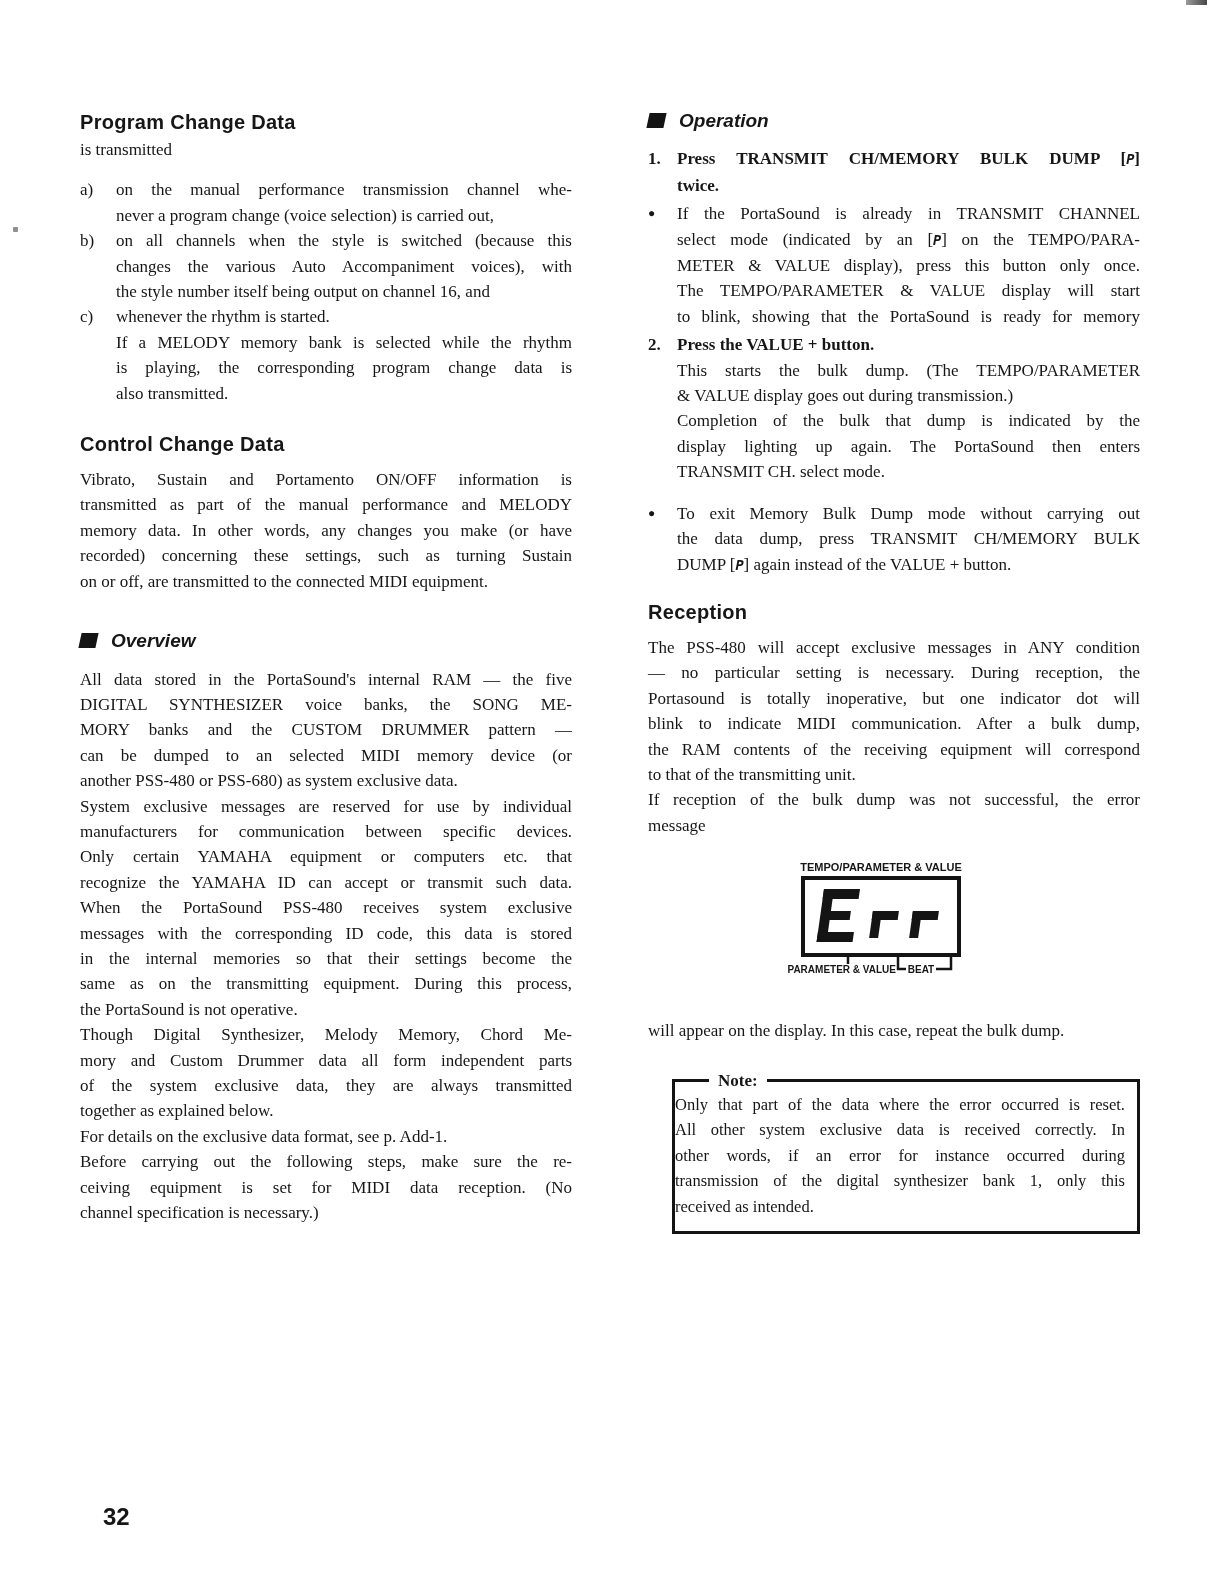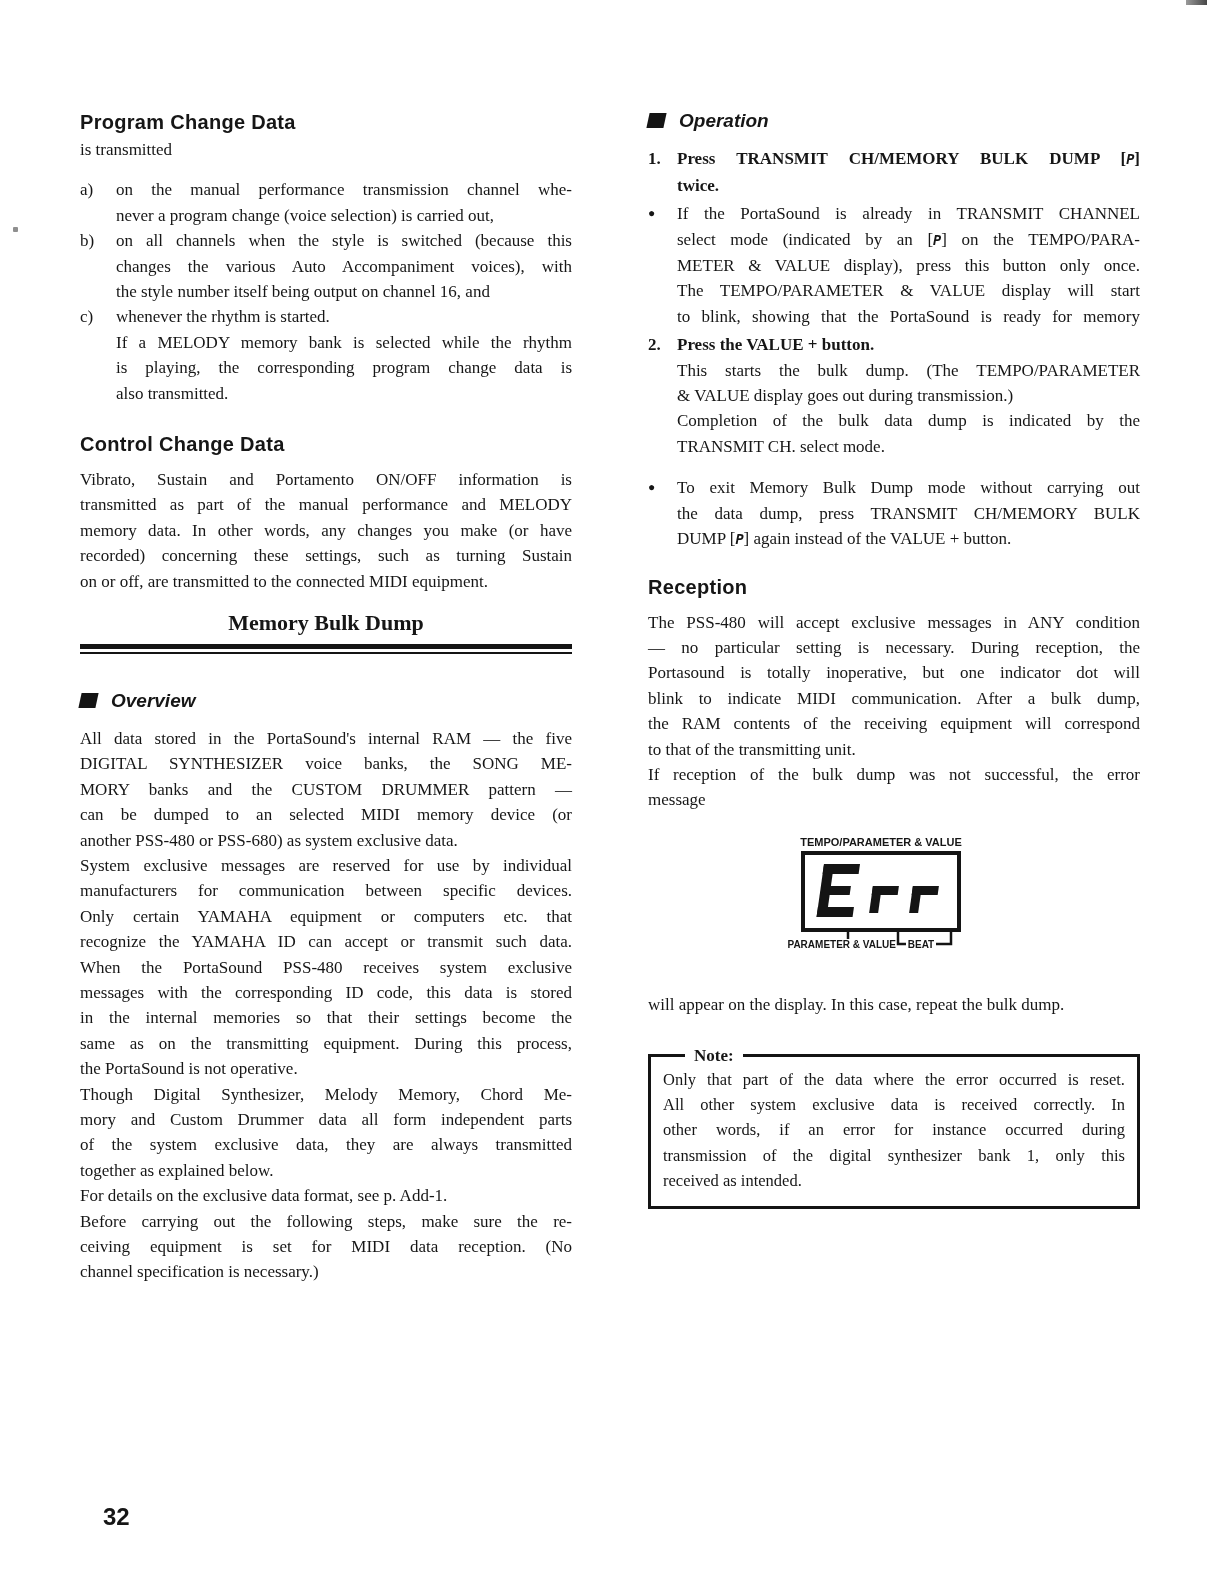--- a/index.html
+++ b/index.html
@@ -53,22 +53,22 @@
   .sq { display:inline-block; width:17px; height:15px; background:#141414; transform:skewX(-12deg); }
 
   .segp { font-family:"DejaVu Sans Mono",monospace; font-style:italic; font-weight:700; font-size:.8em; }
 
   .display-fig { margin:20px 0 0 92px; width:280px; }
   .disp-label { font-family:"Liberation Sans",sans-serif; font-weight:700; font-size:11px; fill:#161616; }
   .disp-small { font-family:"Liberation Sans",sans-serif; font-weight:700; font-size:10px; fill:#161616; }
 
   .after-display { margin-top:28px; }
 
-  .note-box { border:3px solid #141414; margin-top:36px; padding:10px 12px 12px 12px;
-    position:relative; font-size:16.5px; }
+  .note-box { border:3px solid #141414; margin-top:36px; padding:10px 12px 12px 0;
+    position:relative; font-size:16.5px;margin-left:24px; }
   .note-label { position:absolute; top:-14px; left:34px; background:#ffffff; padding:0 9px;
     font-weight:700; font-size:17px; }
 
   .pageno { position:absolute; left:103px; top:1504px;
     font-family:"Liberation Sans",sans-serif; font-weight:700; font-size:24px; }
 </style>
 </head>
 <body>
 
 <div class="page">
@@ -120,24 +120,20 @@
     <div style="margin-top:11px;">
         <div class="para">
           <div class="line j">Vibrato, Sustain and Portamento ON/OFF information is</div>
           <div class="line j">transmitted as part of the manual performance and MELODY</div>
           <div class="line j">memory data. In other words, any changes you make (or have</div>
           <div class="line j">recorded) concerning these settings, such as turning Sustain</div>
           <div class="line">on or off, are transmitted to the connected MIDI equipment.</div>
         </div>
       </div>
 
-    <div class="center-head-wrap">
-      <h2 class="h-serif-center">Memory Bulk Dump</h2>
-      <div class="double-rule"></div>
-    </div>
 
     <div class="sq-head">
       <span class="sq"></span>
       <span>Overview</span>
     </div>
     <div>
         <div class="para">
           <div class="line j">All data stored in the PortaSound's internal RAM — the five</div>
           <div class="line j">DIGITAL SYNTHESIZER voice banks, the SONG ME-</div>
           <div class="line j">MORY banks and the CUSTOM DRUMMER pattern —</div>
@@ -209,21 +205,22 @@
               <div class="para">
                 <div class="line">Press the VALUE + button.</div>
               </div>
             </div>
           <div>
               <div class="para">
                 <div class="line j">This starts the bulk dump. (The TEMPO/PARAMETER</div>
                 <div class="line">&amp; VALUE display goes out during transmission.)</div>
               </div>
               <div class="para">
-                <div class="line j">Completion of the bulk data dump is indicated by the</div>
+                <div class="line j">Completion of the bulk that dump is indicated by the</div>
+                <div class="line j">display lighting up again. The PortaSound then enters</div>
                 <div class="line">TRANSMIT CH. select mode.</div>
               </div>
             </div>
         </div>
       </div>
       <div class="li gap-lg">
         <div class="marker marker-bullet">●</div>
         <div class="content">
             <div class="para">
               <div class="line j">To exit Memory Bulk Dump mode without carrying out</div>

